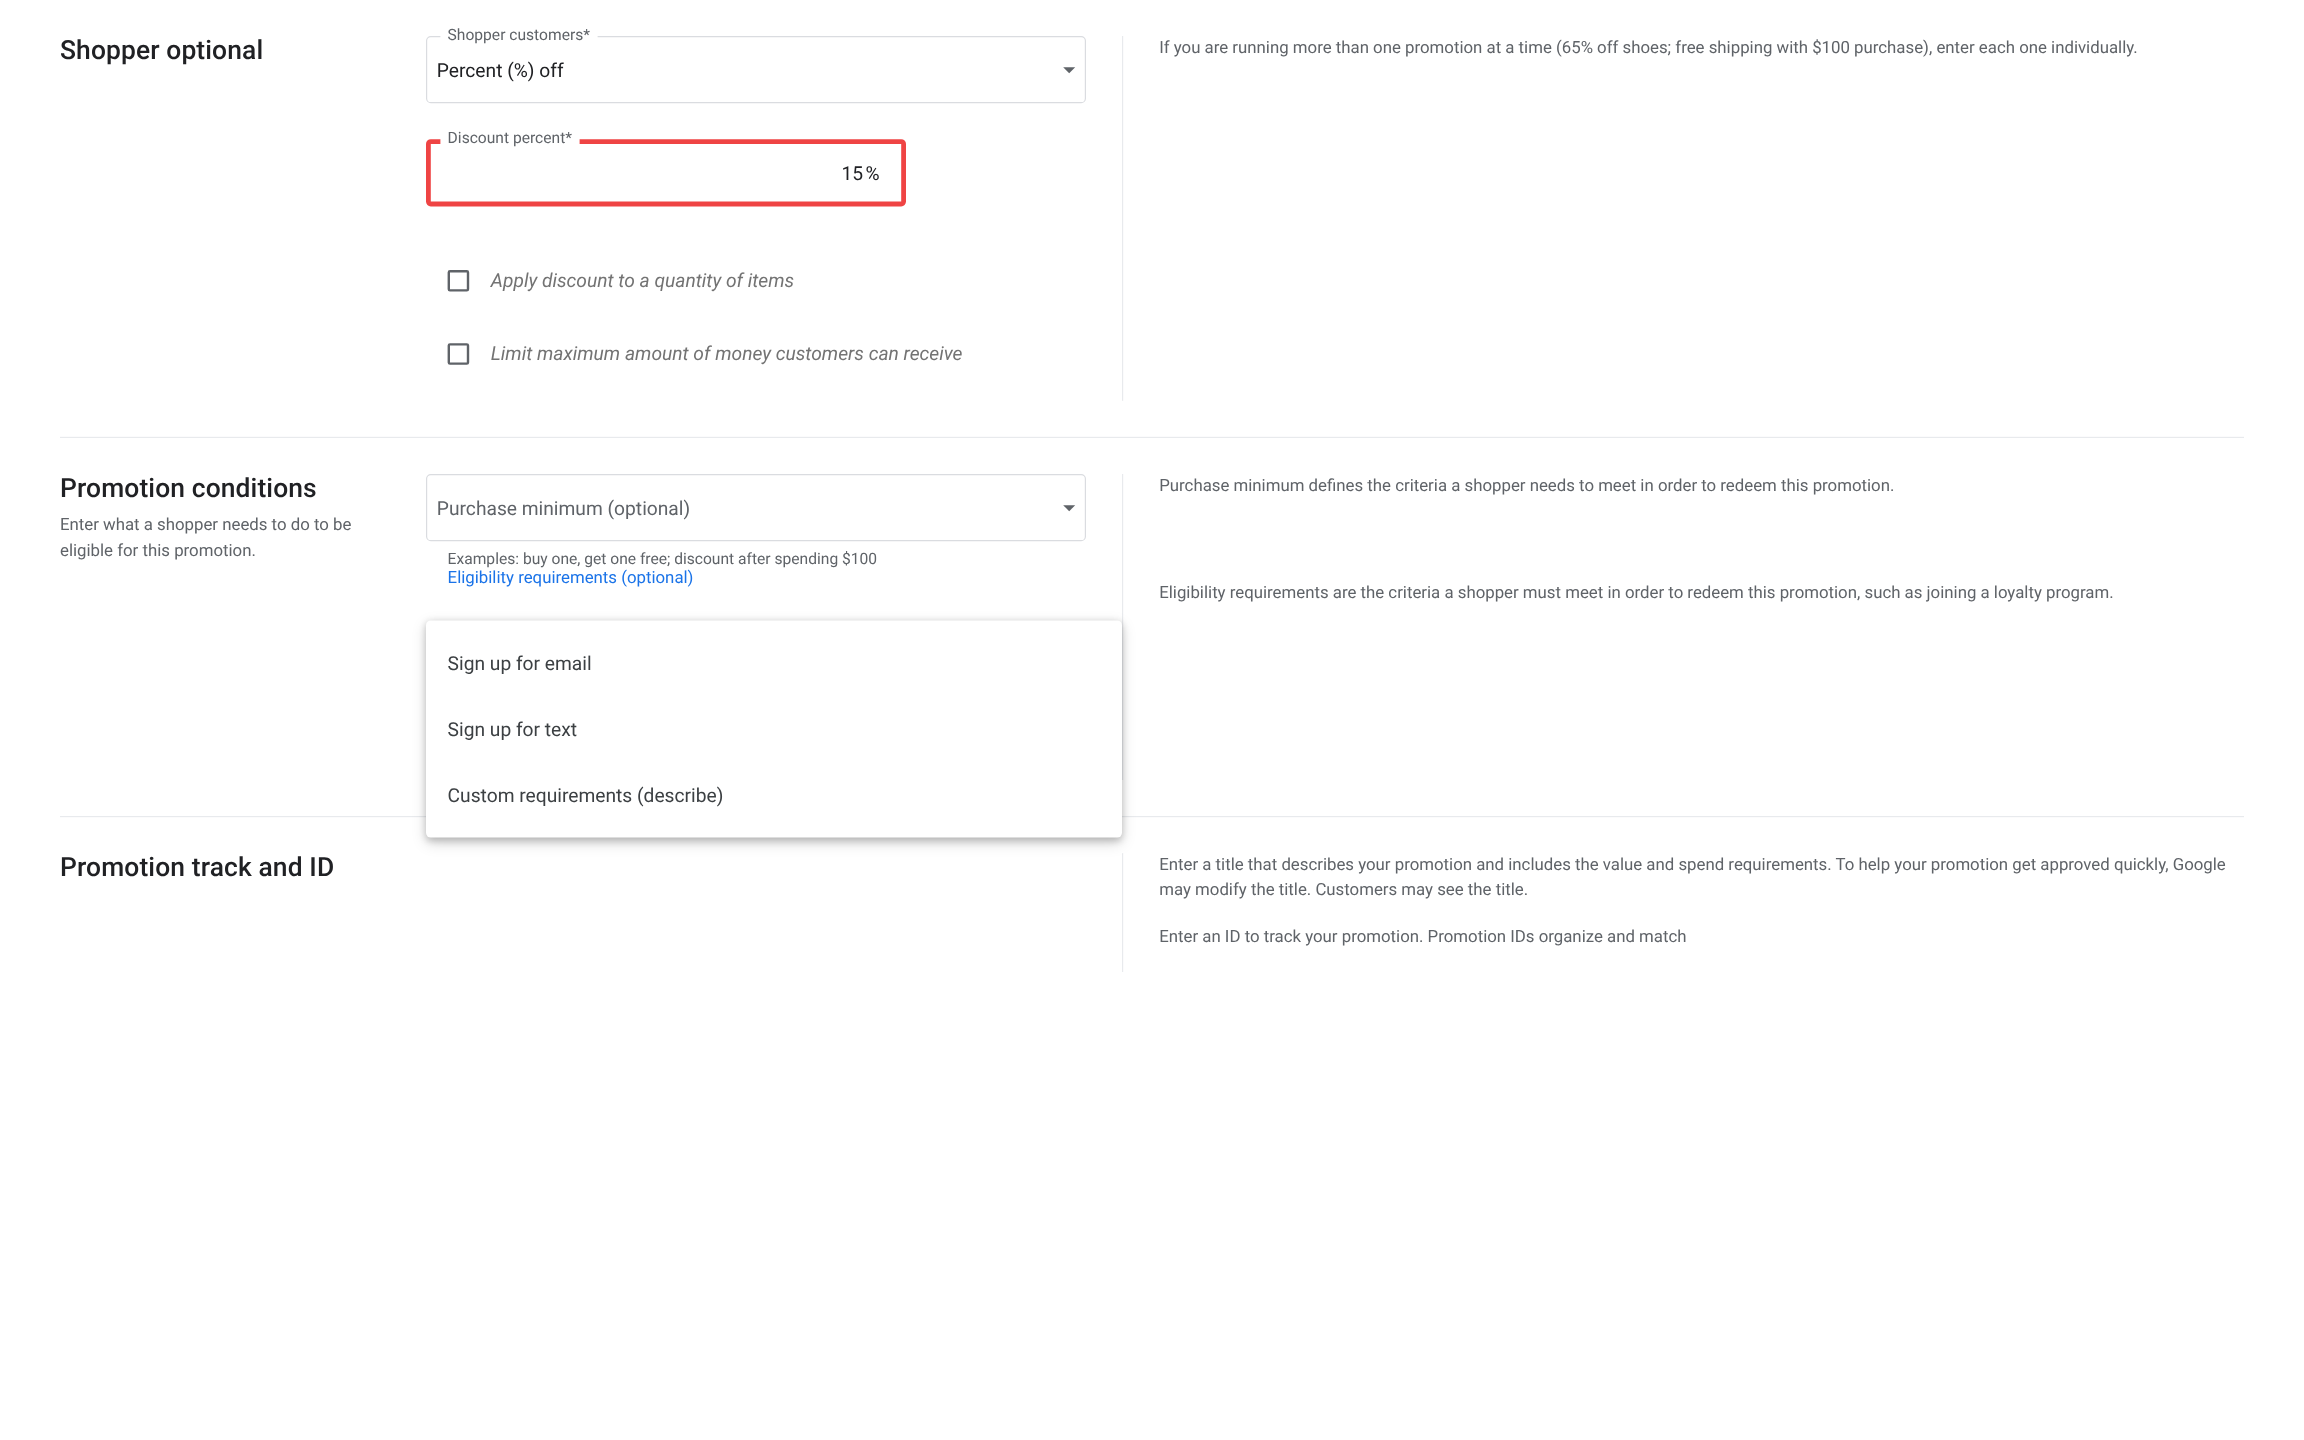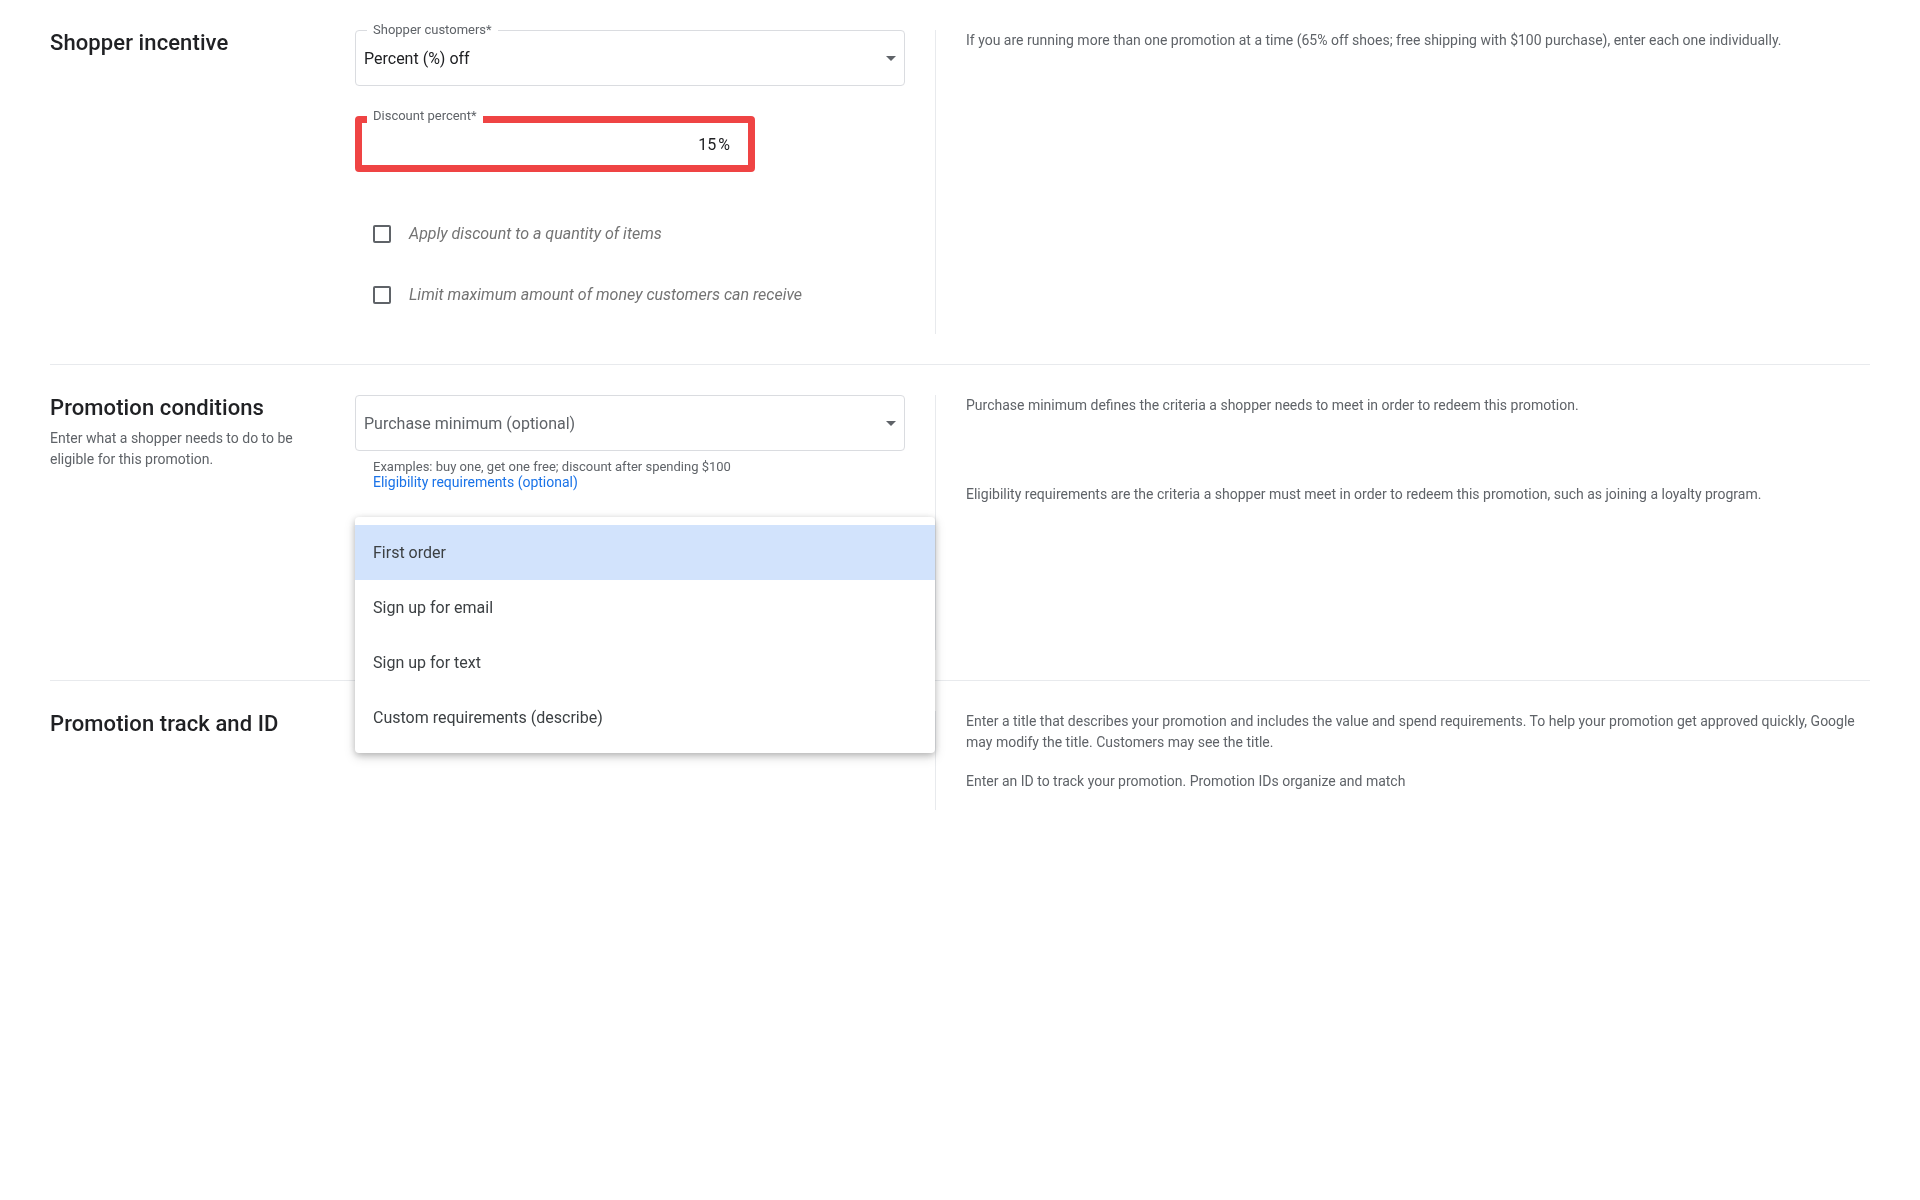--- a/index.html
+++ b/index.html
@@ -87,21 +87,21 @@
     .dropdown-arrow {
       width: 0;
       height: 0;
       border-left: 5px solid transparent;
       border-right: 5px solid transparent;
       border-top: 5px solid #5f6368;
     }
     .input-box {
       width: 400px;
       height: 56px;
-      border: 7px solid #ef4444;
+      border: 4px solid #ef4444;
       border-radius: 4px;
       padding: 0 18px;
       display: flex;
       align-items: center;
       justify-content: flex-end;
       font-size: 16px;
       color: #202124;
     }
     .input-suffix {
       margin-left: 2px;
@@ -164,21 +164,21 @@
       padding-top: 10px;
     }
   </style>
 </head>
 <body>
 
 <div class="container">
 
   <div class="section first">
     <div class="section-label">
-      <div class="section-title">Shopper incentive</div>
+      <div class="section-title">Shopper optional</div>
     </div>
     <div class="section-content">
       <div class="form-field">
         <div class="field-label">Shopper customers*</div>
         <div class="select-box">
           <span>Percent (%) off</span>
           <span class="dropdown-arrow"></span>
         </div>
       </div>
       <div class="form-field">
@@ -212,21 +212,20 @@
       <div class="form-field" style="margin-bottom:0;">
         <div class="select-box muted">
           <span>Purchase minimum (optional)</span>
           <span class="dropdown-arrow"></span>
         </div>
         <div class="hint-text">Examples: buy one, get one free; discount after spending $100</div>
       </div>
       <div class="eligibility-label">Eligibility requirements (optional)</div>
 
       <div class="dropdown-menu">
-        <div class="dropdown-item selected">First order</div>
         <div class="dropdown-item">Sign up for email</div>
         <div class="dropdown-item">Sign up for text</div>
         <div class="dropdown-item">Custom requirements (describe)</div>
       </div>
 
       <div style="height:160px"></div>
     </div>
     <div class="section-help">
       <p>Purchase minimum defines the criteria a shopper needs to meet in order to redeem this promotion.</p>
       <div style="height:50px"></div>

